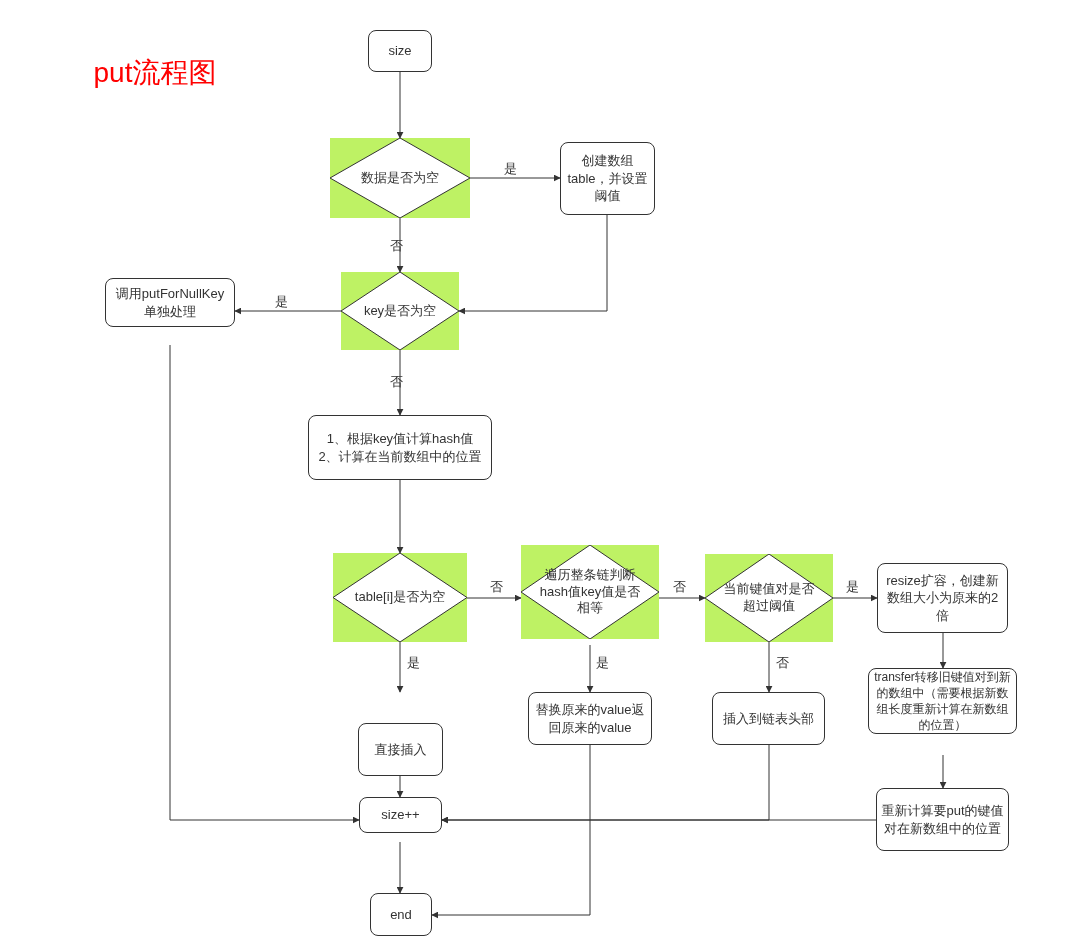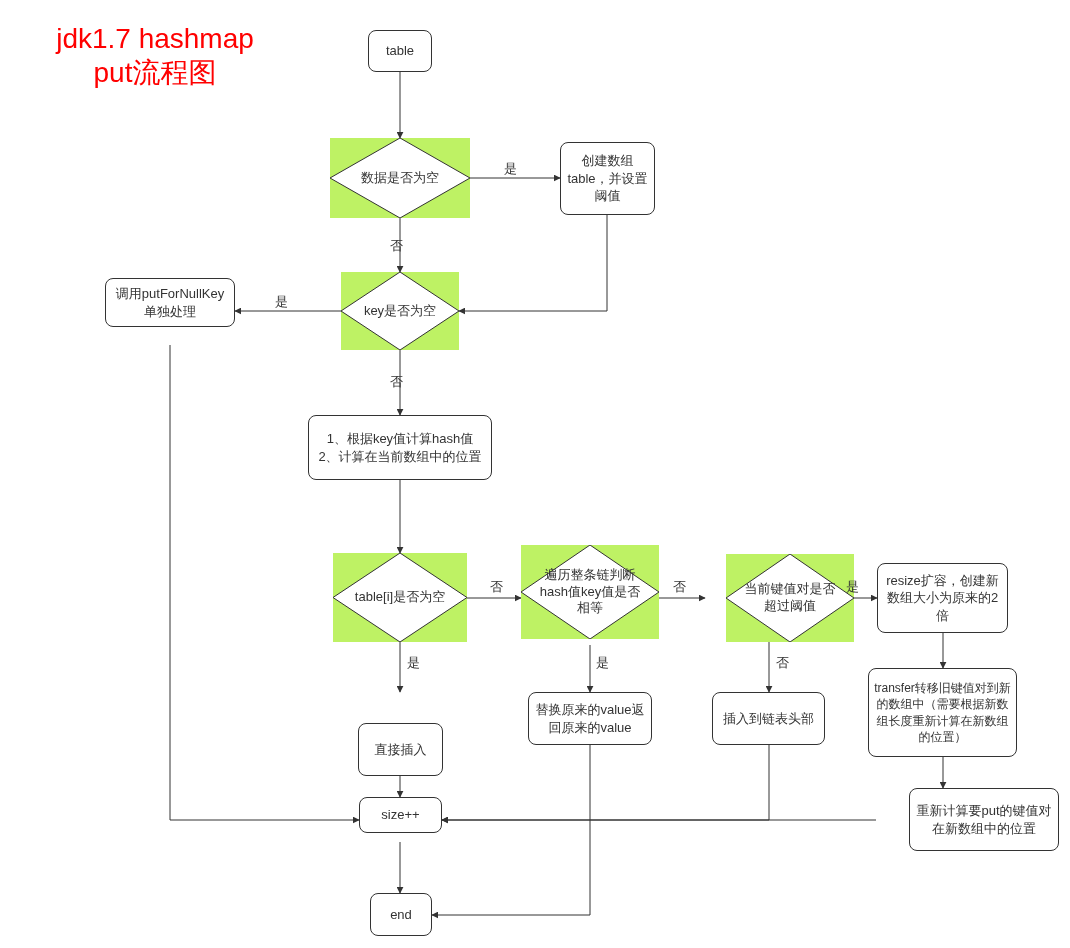--- a/index.html
+++ b/index.html
@@ -51,21 +51,21 @@
   svg.edges{
     position:absolute;left:0;top:0;
     width:1070px;height:948px;
     pointer-events:none;
   }
 </style>
 </head>
 <body>
 
 <div class="title" style="left:30px;top:22px;width:250px;">
-  <span>jdk1.7 hashmap</span><br>
+  <br>
   <span>put流程图</span>
 </div>
 
 <svg class="edges">
   <defs>
     <marker id="arrow" viewBox="0 0 10 10" refX="9" refY="5" markerWidth="7" markerHeight="7" orient="auto-start-reverse">
       <path d="M 0 0 L 10 5 L 0 10 z" fill="#333"></path>
     </marker>
   </defs>
   <g stroke="#333" stroke-width="1" fill="none" marker-end="url(#arrow)">
@@ -108,21 +108,21 @@
 
     <path d="M943 755 L943 788"></path>
 
     <path d="M876 820 L442 820"></path>
 
     <path d="M400 842 L400 893"></path>
   </g>
 </svg>
 
 <div class="box" style="left:368px;top:30px;width:64px;height:42px;">
-  <span>table</span>
+  <span>size</span>
 </div>
 
 <div class="diamond" style="left:330px;top:138px;width:140px;height:80px;">
   <svg width="140" height="80">
       <polygon points="70,0 140,40 70,80 0,40" fill="#fff" stroke="#333"></polygon>
     </svg>
   <div class="dlabel">
       <span>数据是否为空</span>
     </div>
 </div>
@@ -168,42 +168,42 @@
     </svg>
   <div class="dlabel">
       <span>遍历整条链判断hash值key值是否相等</span>
     </div>
 </div>
 
 <div class="box" style="left:528px;top:692px;width:124px;height:53px;">
   <span>替换原来的value返回原来的value</span>
 </div>
 
-<div class="diamond" style="left:726px;top:554px;width:128px;height:88px;text-decoration:underline;">
+<div class="diamond" style="left:705px;top:554px;width:128px;height:88px;text-decoration:underline;">
   <svg width="128" height="88">
       <polygon points="64,0 128,44 64,88 0,44" fill="#fff" stroke="#333"></polygon>
     </svg>
   <div class="dlabel">
       <span>当前键值对是否超过阈值</span>
     </div>
 </div>
 
 <div class="box" style="left:712px;top:692px;width:113px;height:53px;">
   <span>插入到链表头部</span>
 </div>
 
 <div class="box" style="left:877px;top:563px;width:131px;height:70px;">
   <span>resize扩容，创建新数组大小为原来的2倍</span>
 </div>
 
-<div class="box" style="left:868px;top:668px;width:149px;height:89px;font-size:12px;">
+<div class="box" style="left:868px;top:668px;width:149px;height:66px;font-size:12px;">
   <span>transfer转移旧键值对到新的数组中（需要根据新数组长度重新计算在新数组的位置）</span>
 </div>
 
-<div class="box" style="left:876px;top:788px;width:150px;height:63px;margin-left:33px;">
+<div class="box" style="left:876px;top:788px;width:133px;height:63px;">
   <span>重新计算要put的键值对在新数组中的位置</span>
 </div>
 
 <div class="box" style="left:359px;top:797px;width:83px;height:36px;">
   <span>size++</span>
 </div>
 
 <div class="box" style="left:370px;top:893px;width:62px;height:43px;">
   <span>end</span>
 </div>

